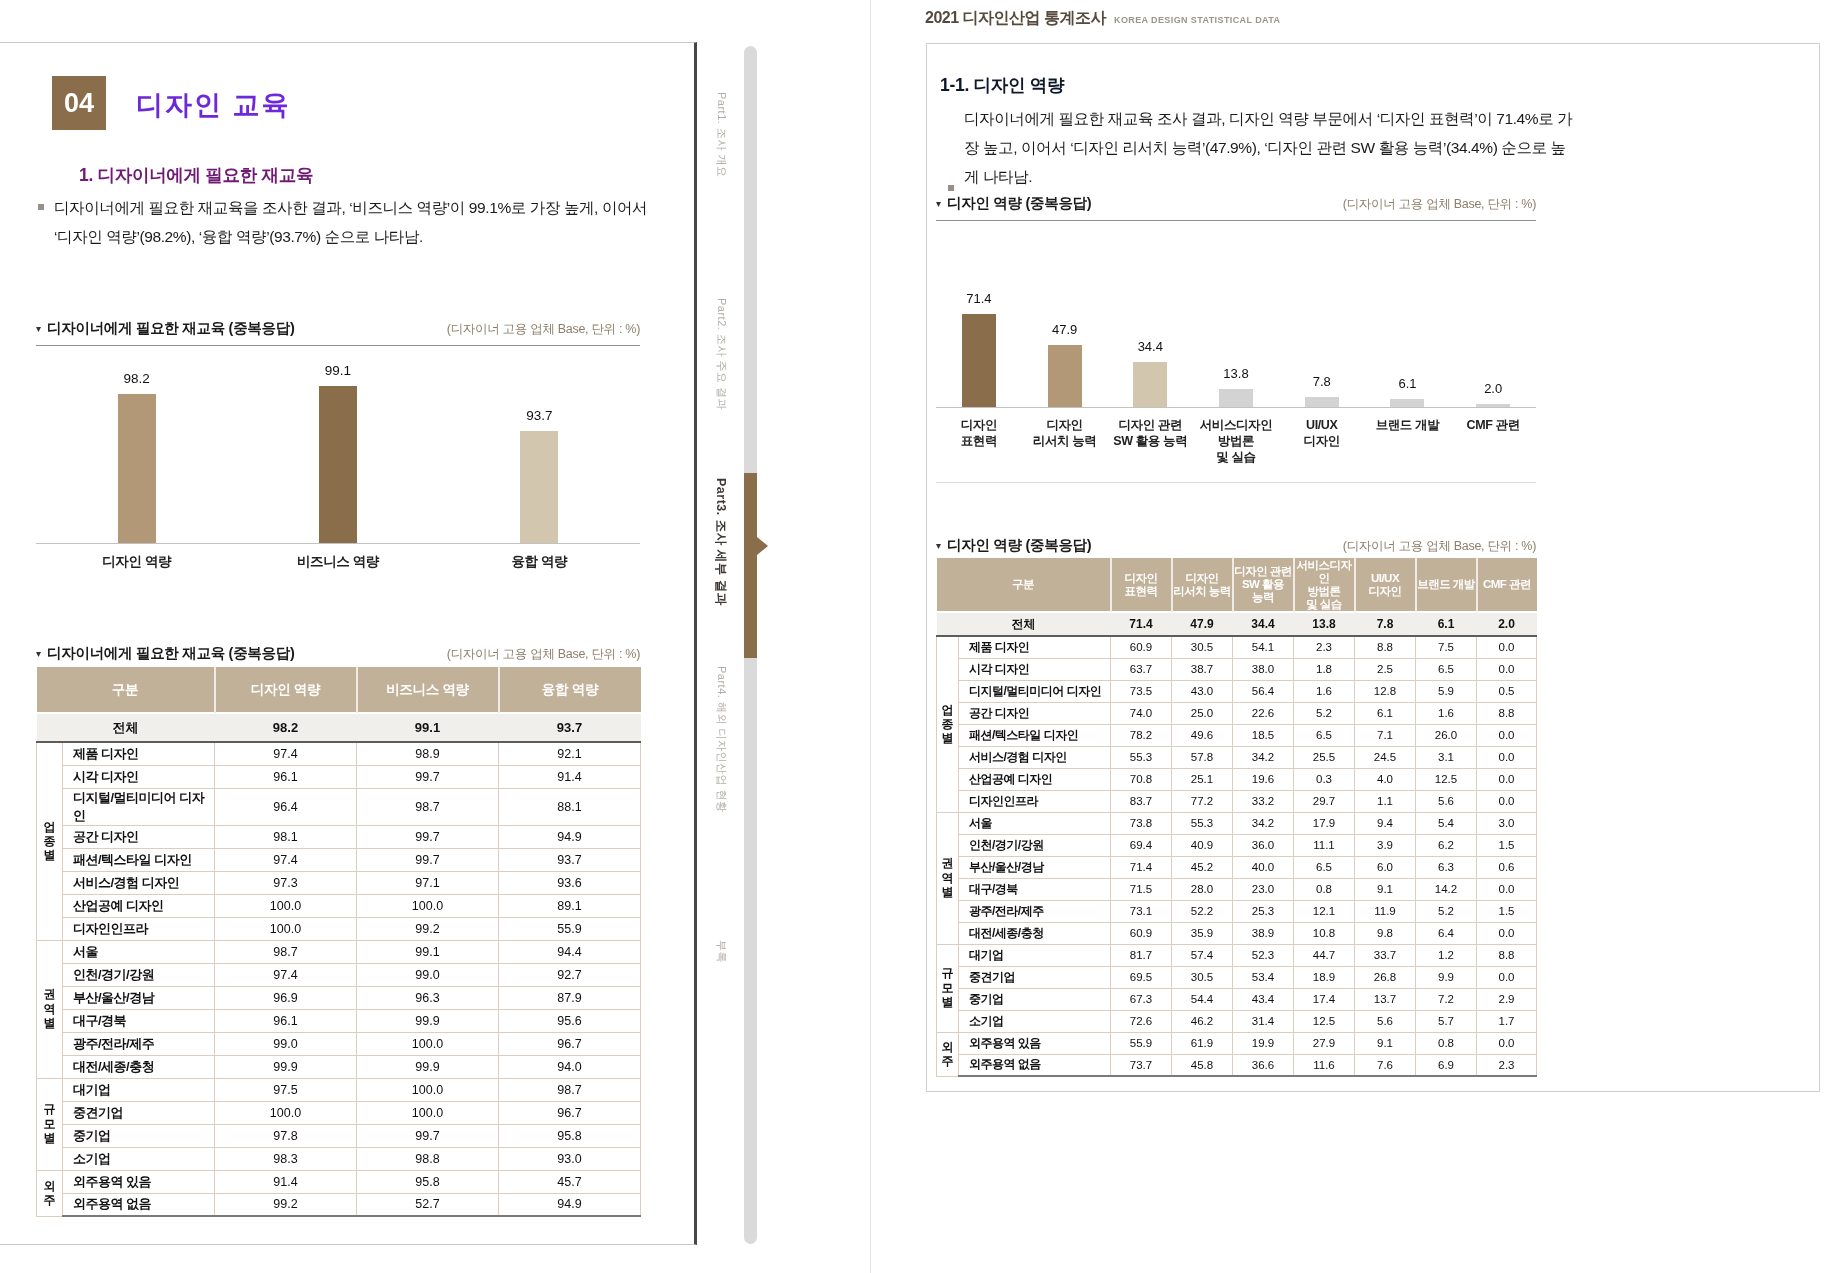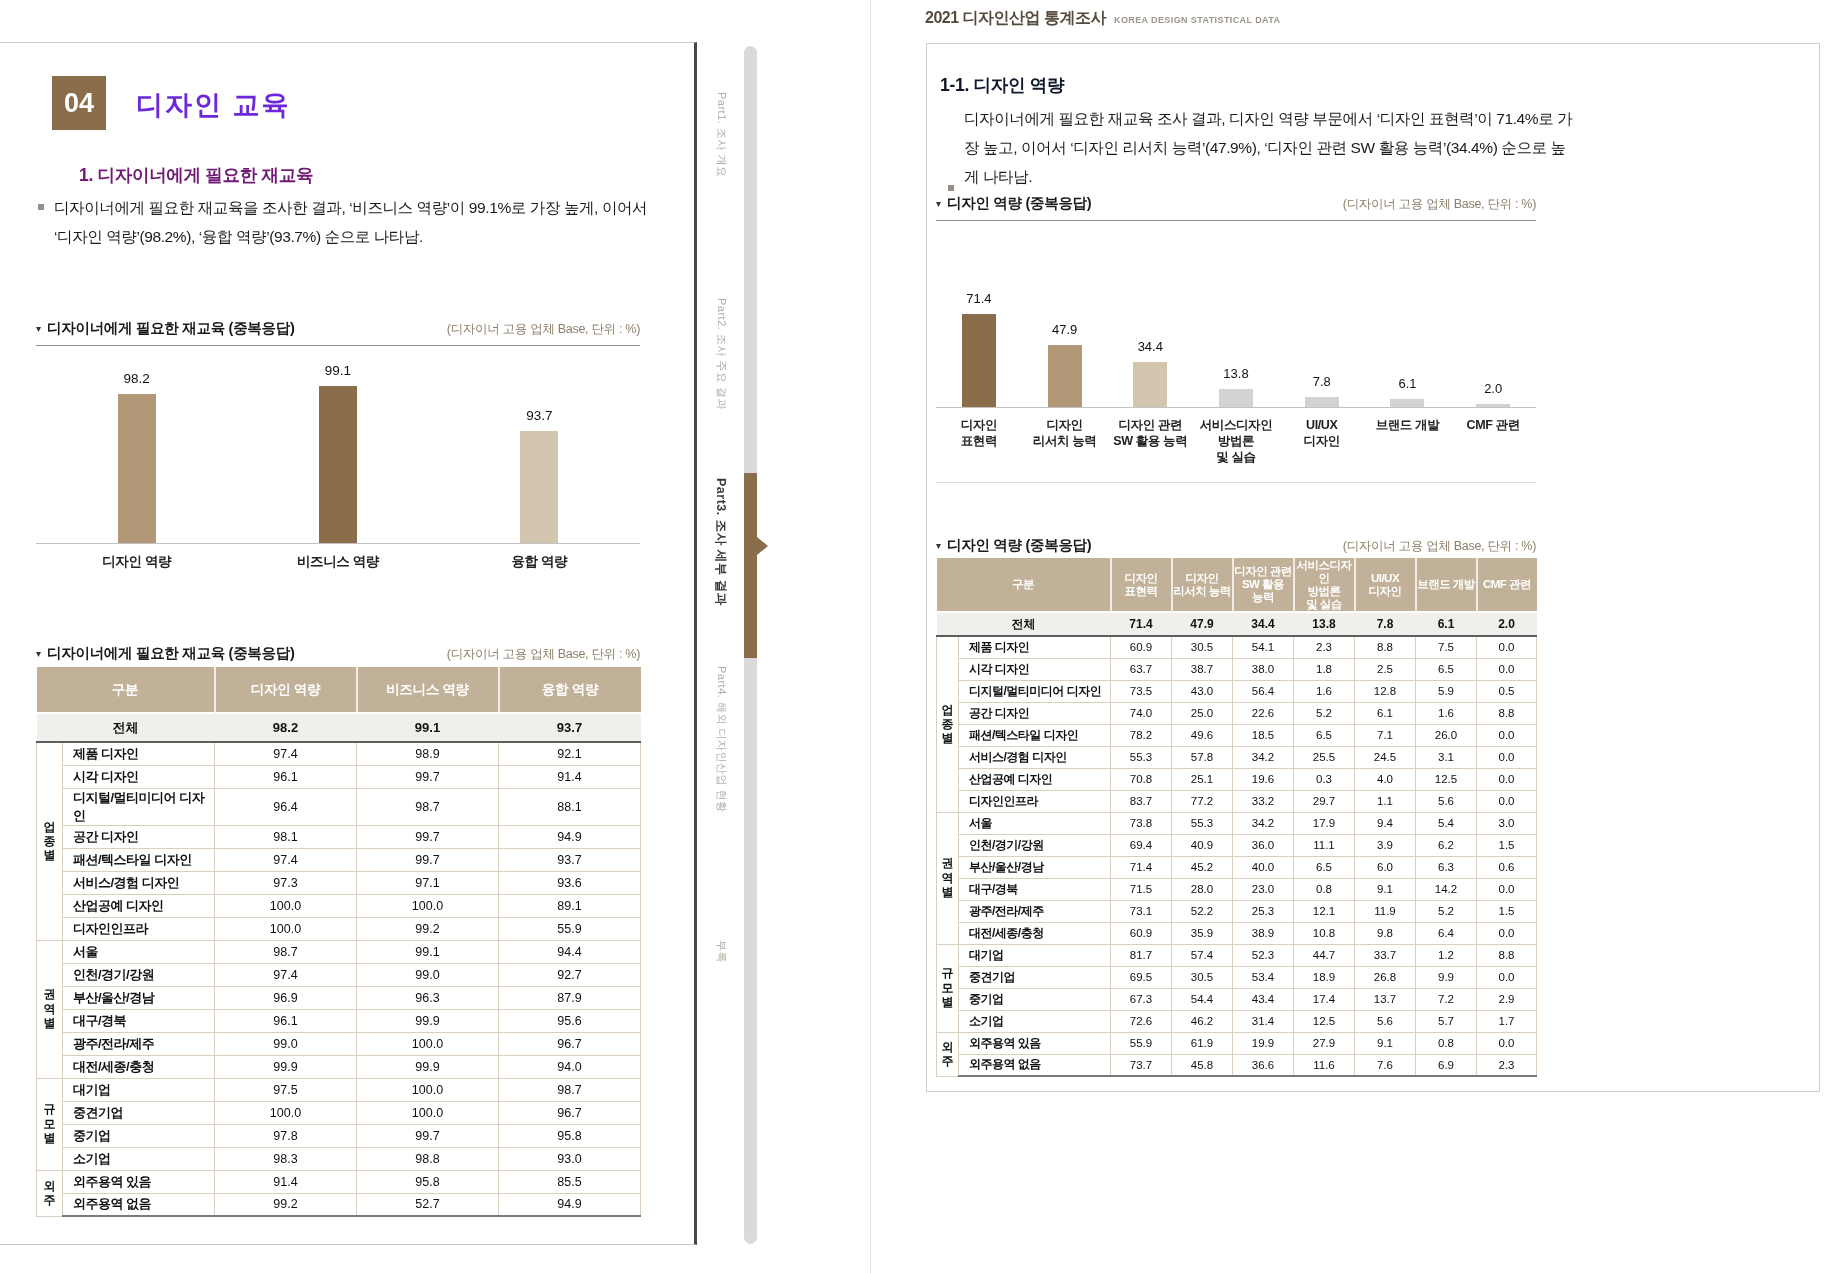--- a/index.html
+++ b/index.html
@@ -262,21 +262,21 @@
             <td class="name-cell">소기업</td>
             <td>98.3</td>
             <td>98.8</td>
             <td>93.0</td>
           </tr>
           <tr class="group-start">
             <td class="group-cell" rowspan="2"><span class="vtext">외주</span></td>
             <td class="name-cell">외주용역 있음</td>
             <td>91.4</td>
             <td>95.8</td>
-            <td>85.5</td>
+            <td>45.7</td>
           </tr>
           <tr>
             <td class="name-cell">외주용역 없음</td>
             <td>99.2</td>
             <td>52.7</td>
             <td>94.9</td>
           </tr>
         </tbody>
       </table>
   </div>

